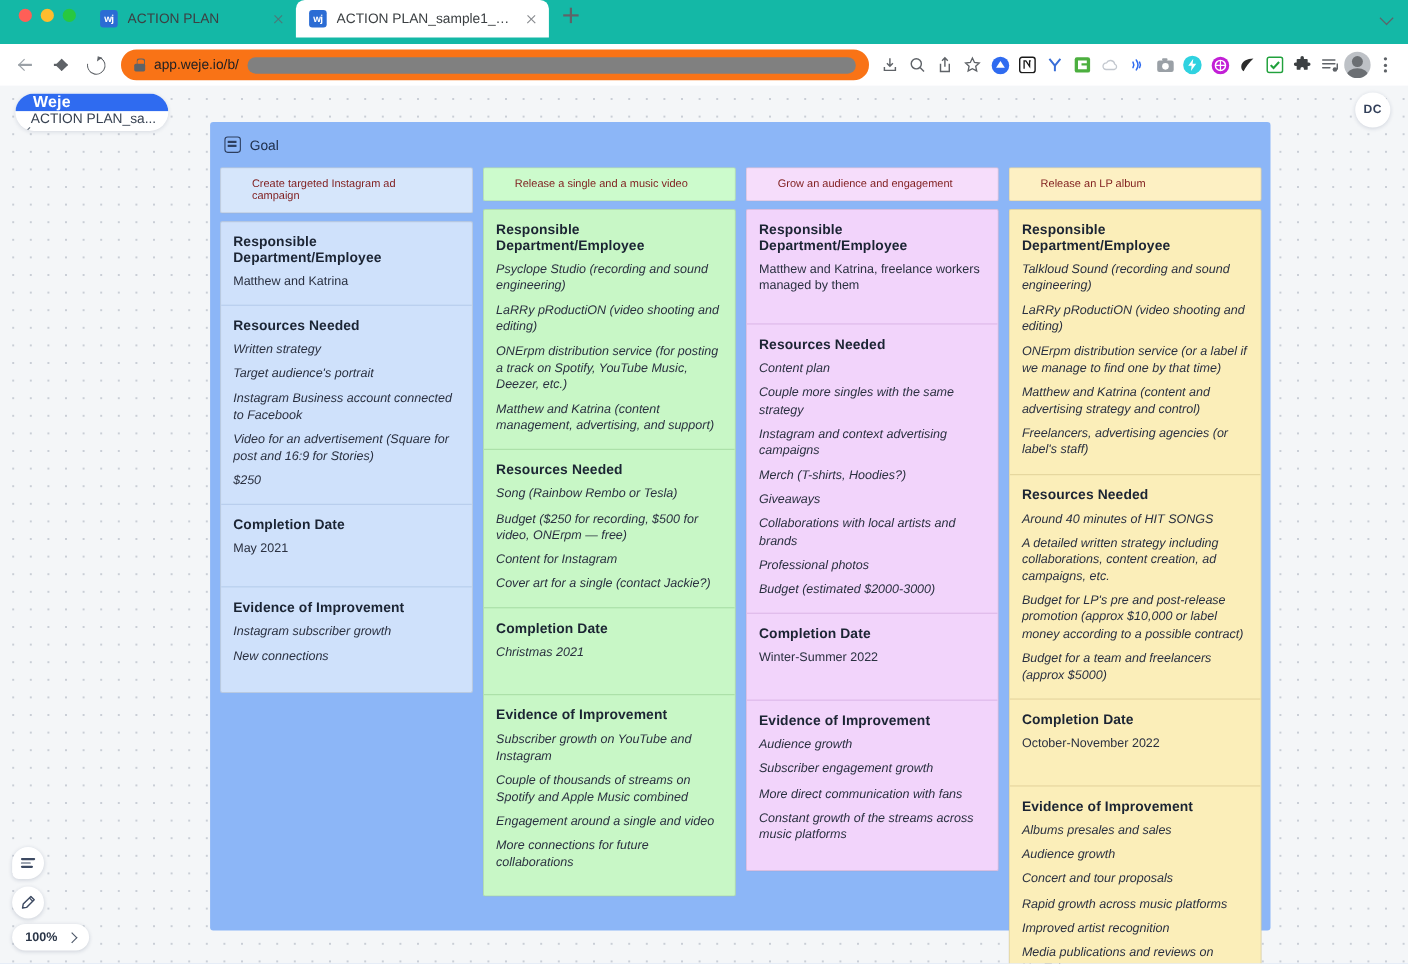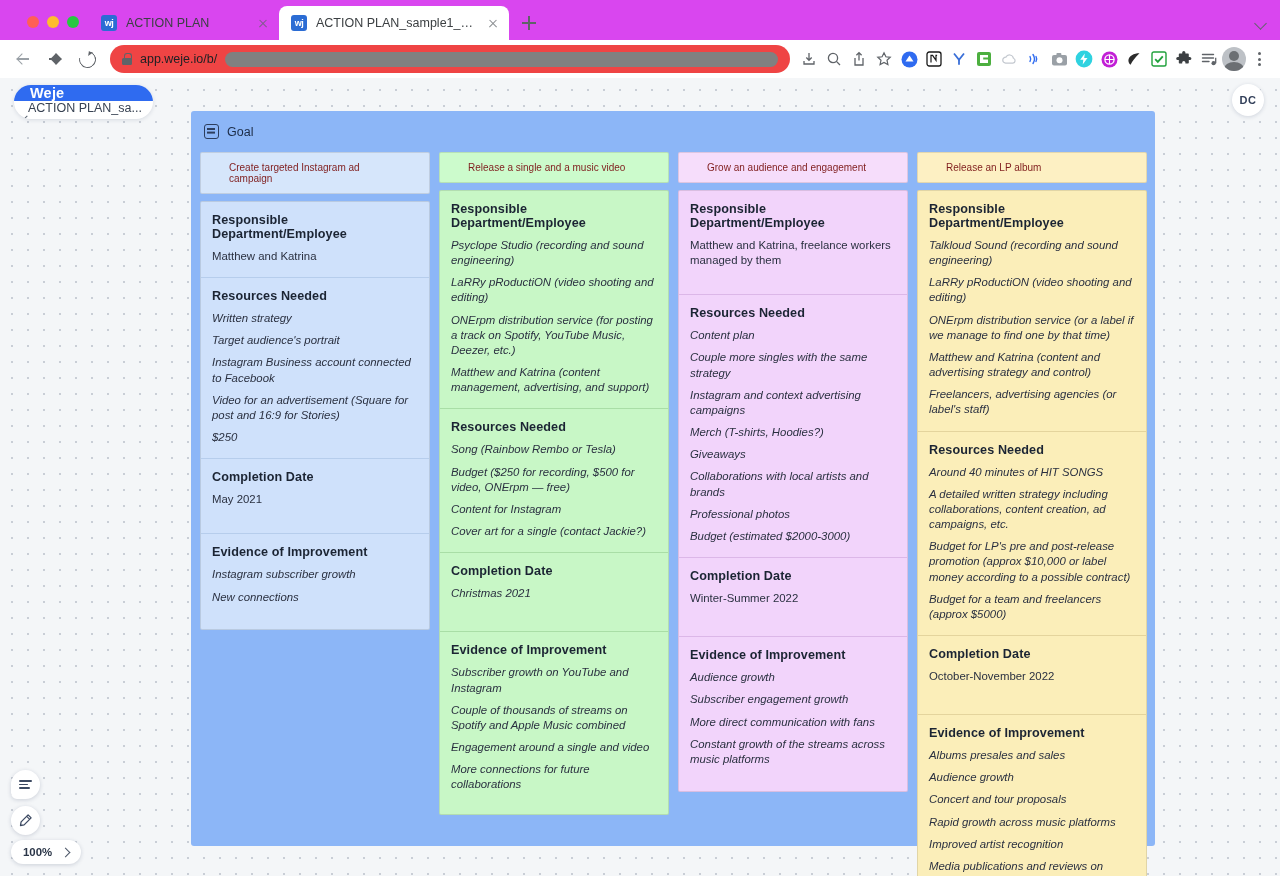--- a/index.html
+++ b/index.html
@@ -8,22 +8,22 @@
     width: 1280px; height: 876px;
     font-family: "Liberation Sans", sans-serif;
     background: #f1f3f6;
     overflow: hidden;
   }
 
   
   .browser { width: 1280px; height: 876px; position: relative; }
 
   .tabstrip {
-    height: 40px; background: #d946ef;
-    display: flex; align-items: flex-end; padding-left: 21px;
+    height: 40px; background: #14b8a6;
+    display: flex; padding-left: 11px;
     position: relative;
   }
   .traffic { display: flex; align-items: center; gap: 8px; padding: 0 10px 12px 6px; }
   .dot { width: 12px; height: 12px; border-radius: 50%; }
   .dot.red { background: #ff5f57; }
   .dot.yellow { background: #febc2e; }
   .dot.green { background: #28c840; }
 
   .tab {
     height: 34px; display: flex; align-items: center;
@@ -67,21 +67,21 @@
   .tb-btn { width: 30px; height: 30px; display: flex; align-items: center; justify-content: center; border-radius: 50%; flex: none; }
   .arrow { width: 16px; height: 16px; position: relative; }
   .arrow::before { content:""; position: absolute; left: 2px; top: 7.2px; width: 12px; height: 1.5px; background: #9aa0a6; }
   .arrow::after { content:""; position: absolute; left: 2.5px; top: 4px; width: 7px; height: 7px; border-left: 1.5px solid #9aa0a6; border-bottom: 1.5px solid #9aa0a6; transform: rotate(45deg); }
   .arrow.fwd { transform: scaleX(-1); }
   .arrow.fwd::before, .arrow.fwd::after { background-color: #5f6368; border-color: #5f6368; }
   .reload { width: 17px; height: 17px; border: 1.7px solid #5f6368; border-radius: 50%; border-top-color: transparent; transform: rotate(-35deg); position: relative; }
   .reload::after { content:""; position:absolute; right: -1px; top: -1px; border: 3px solid transparent; border-bottom-color: #5f6368; }
 
   .omnibox {
-    flex: 1; height: 28px; background: #ef4444; border-radius: 14px;
+    flex: 1; height: 28px; background: #f97316; border-radius: 14px;
     display: flex; align-items: center; padding: 0 12px; gap: 8px;
     margin: 0 6px; overflow: hidden;
   }
   .lock { width: 10px; height: 12px; position: relative; flex: none; }
   .lock::before { content:""; position:absolute; left:0; bottom:0; width:10px; height:7px; background:#5f6368; border-radius:1.5px; }
   .lock::after { content:""; position:absolute; left:2.2px; top:0; width:5.6px; height:6px; border:1.5px solid #5f6368; border-bottom:none; border-radius:3px 3px 0 0; }
   .url-text { font-size: 12.5px; color: #202124; white-space: nowrap; flex: none; }
   .url-redact { flex: 1; height: 15px; background: #808080; border-radius: 8px; min-width: 40px; }
 
   .ext-strip { display: flex; align-items: center; gap: 3px; padding-right: 2px; }

